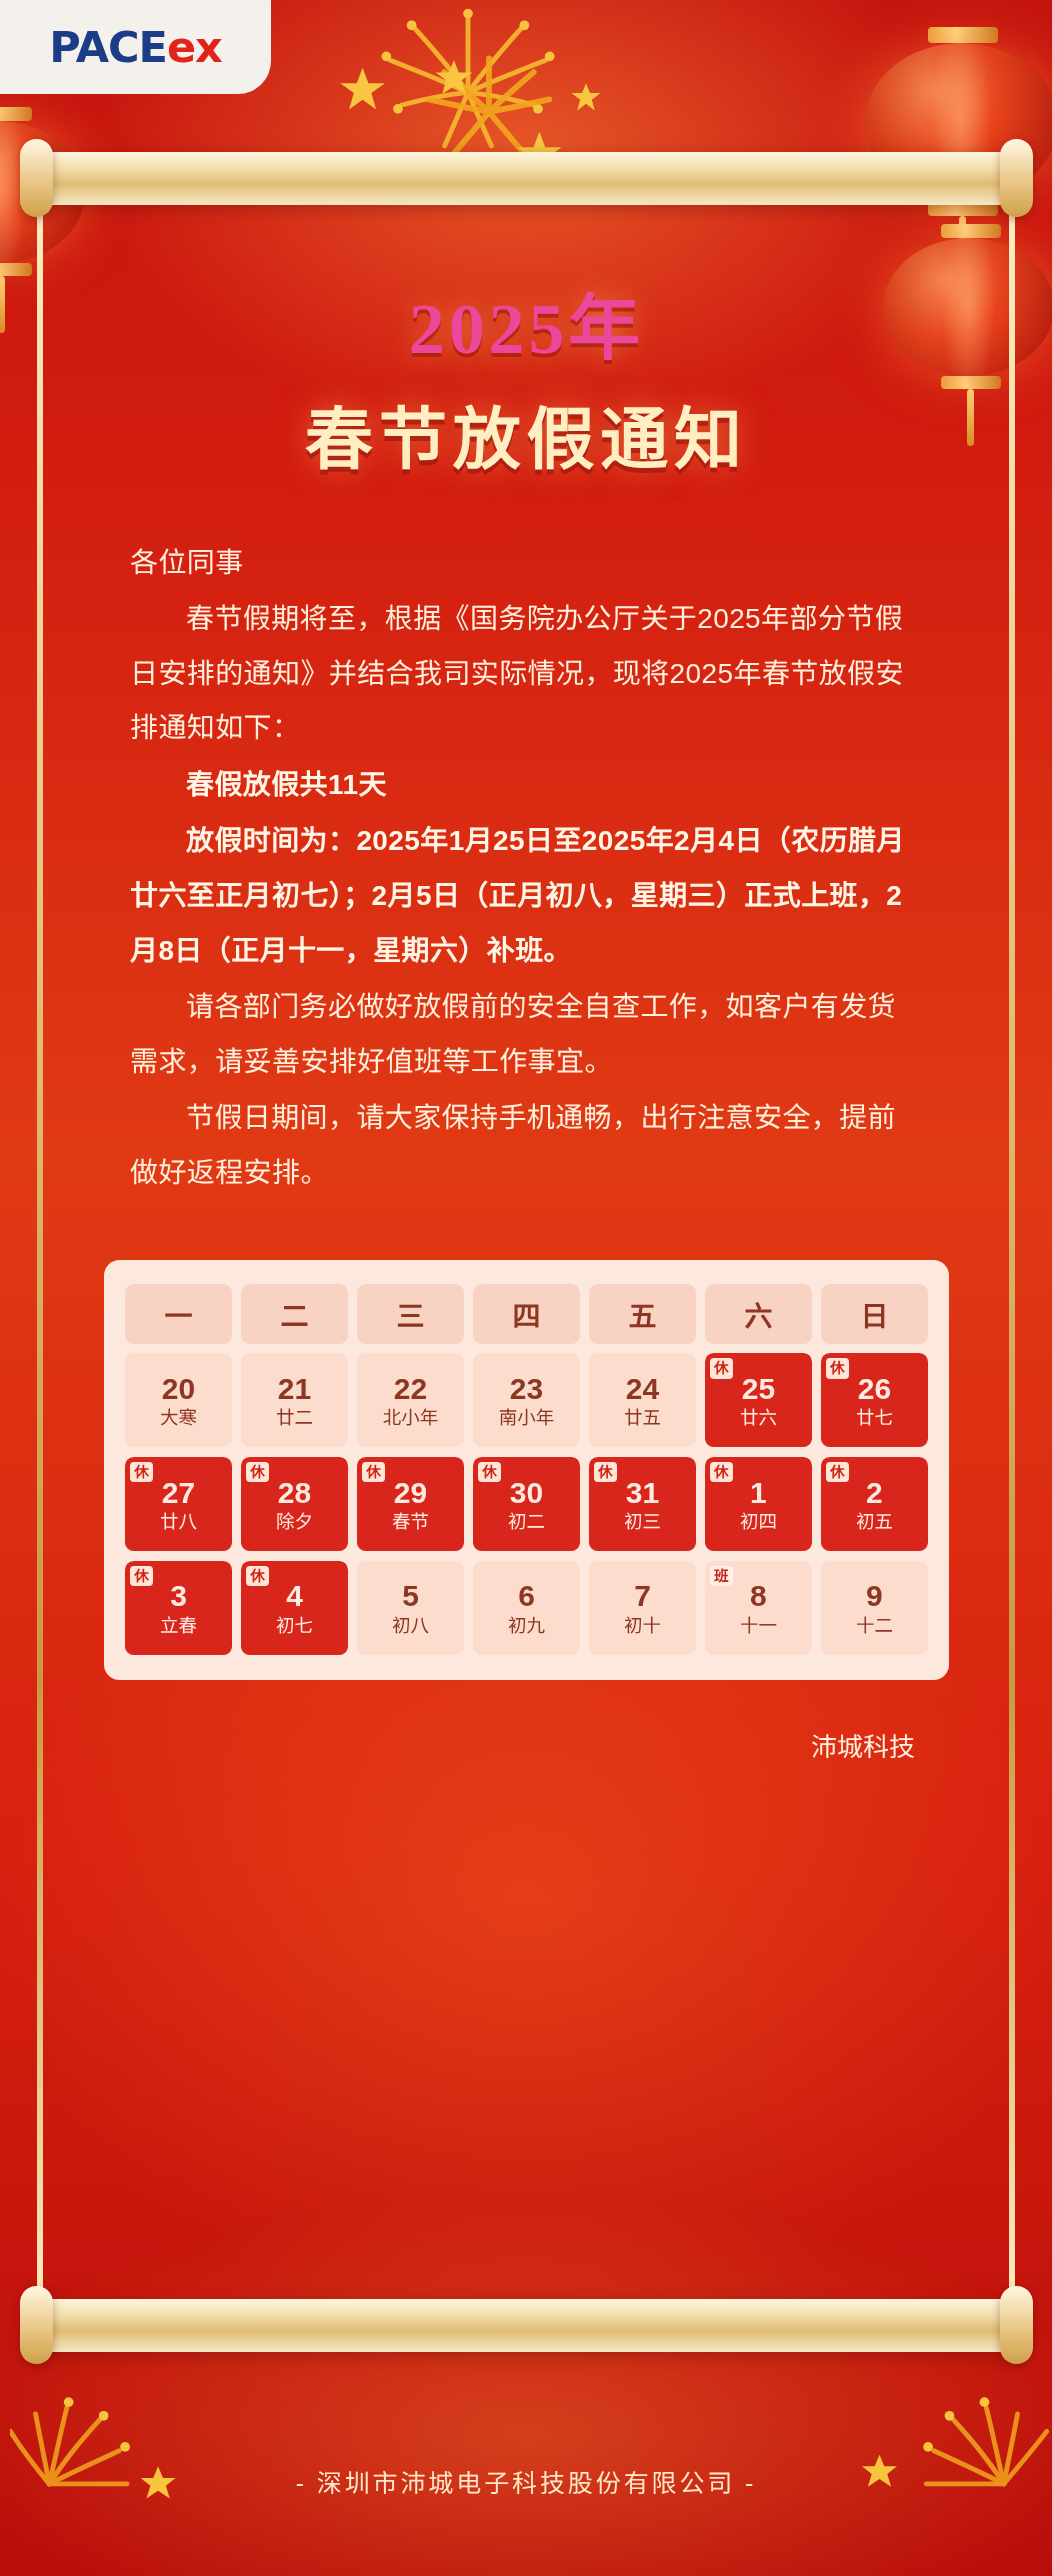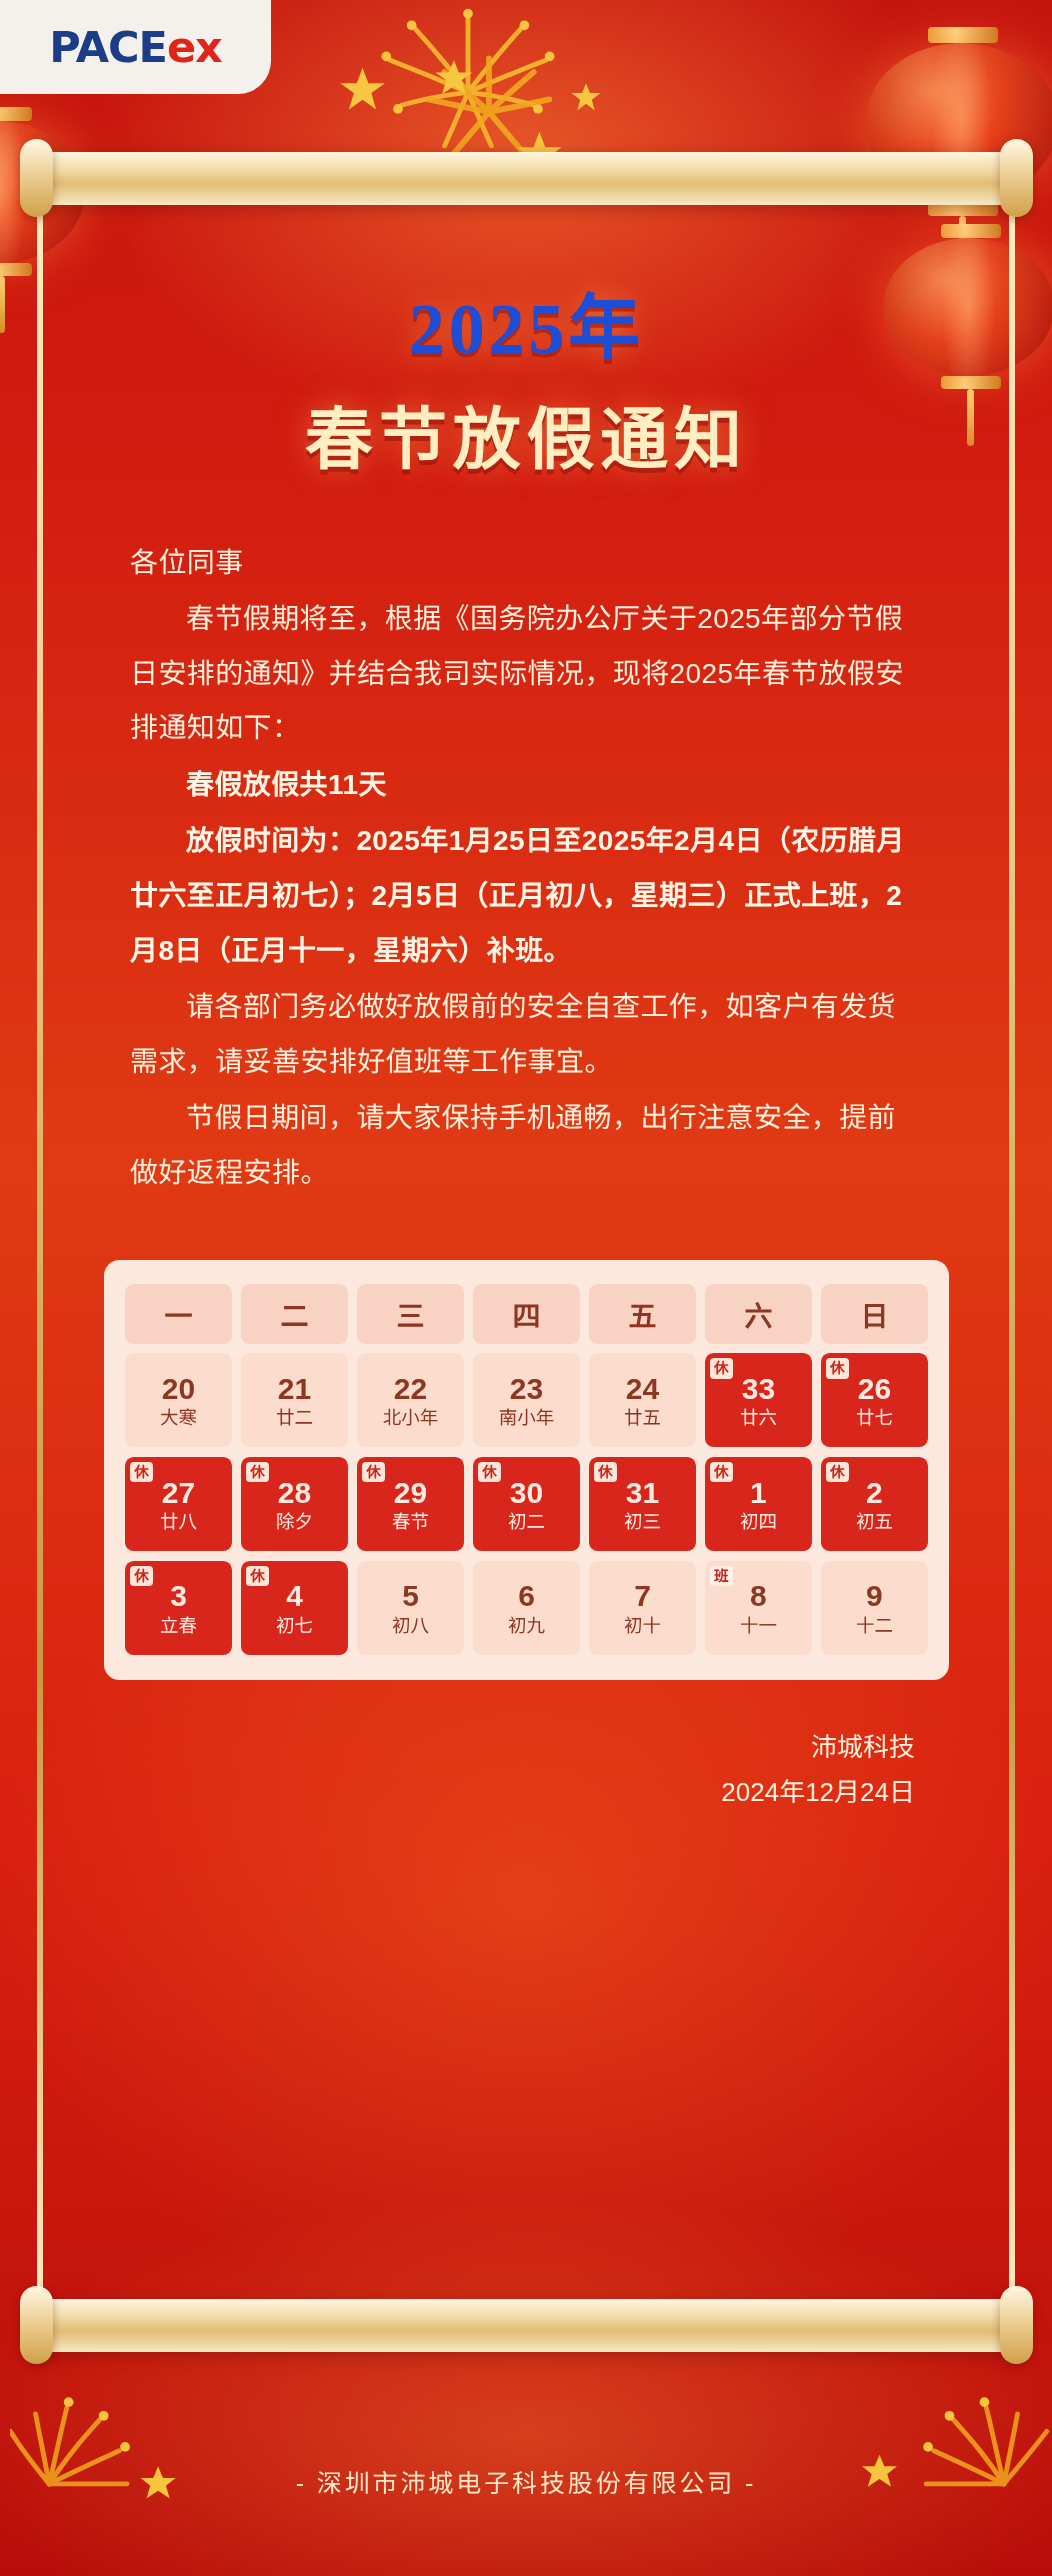--- a/index.html
+++ b/index.html
@@ -136,21 +136,21 @@
     width: 965px;
     z-index: 25;
     color: #fff3e2;
   }
 
   .title-block { text-align: center; padding-top: 78px; }
   .title-year {
     font-size: 72px;
     font-weight: 800;
     letter-spacing: 3.9px;
-    color: #1d4ed8;
+    color: #ec4899;
     text-shadow: 0 3.9px 0 rgba(150,18,8,0.55), 0 0 27px rgba(255,190,90,0.45);
     font-family: "Liberation Serif", serif;
   }
   .title-main {
     margin-top: 9.7px;
     font-size: 68px;
     font-weight: 800;
     letter-spacing: 5.8px;
     color: #ffeec2;
     text-shadow: 0 4.9px 0 rgba(150,18,8,0.6), 0 0 31px rgba(255,190,90,0.5);
@@ -388,21 +388,21 @@
         <div class="cal-cell">
           <span class="num">23</span>
           <span class="sub">南小年</span>
         </div>
         <div class="cal-cell">
           <span class="num">24</span>
           <span class="sub">廿五</span>
         </div>
         <div class="cal-cell off">
           <span class="badge rest">休</span>
-          <span class="num">33</span>
+          <span class="num">25</span>
           <span class="sub">廿六</span>
         </div>
         <div class="cal-cell off">
           <span class="badge rest">休</span>
           <span class="num">26</span>
           <span class="sub">廿七</span>
         </div>
         <div class="cal-cell off">
           <span class="badge rest">休</span>
           <span class="num">27</span>
@@ -467,21 +467,20 @@
         </div>
         <div class="cal-cell">
           <span class="num">9</span>
           <span class="sub">十二</span>
         </div>
       </div>
   </div>
 
   <div class="signature">
     <div>沛城科技</div>
-    <div>2024年12月24日</div>
   </div>
 
 </div>
 
 
 <svg class="fw" style="left:9.7px; top:2338px;" width="234" height="175" viewBox="0 0 240 180">
   <g stroke="#f2a71f" stroke-width="5" stroke-linecap="round" fill="none" opacity="0.85">
     <path d="M40 150 C60 120 74 104 92 84"></path>
     <path d="M40 150 C48 116 52 96 58 72"></path>
     <path d="M40 150 C72 134 90 126 112 116"></path>

